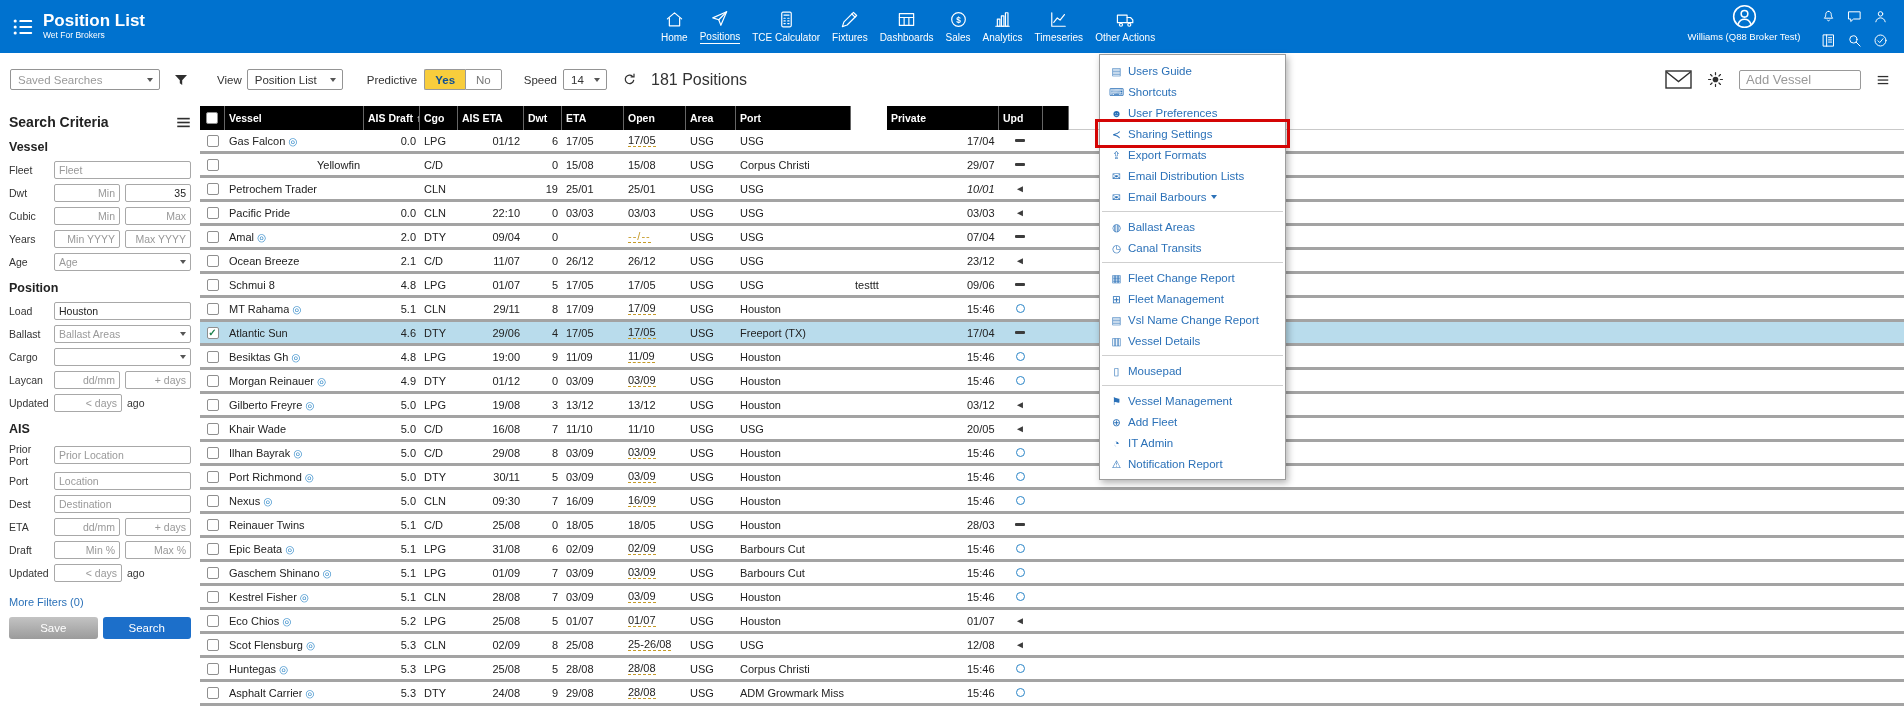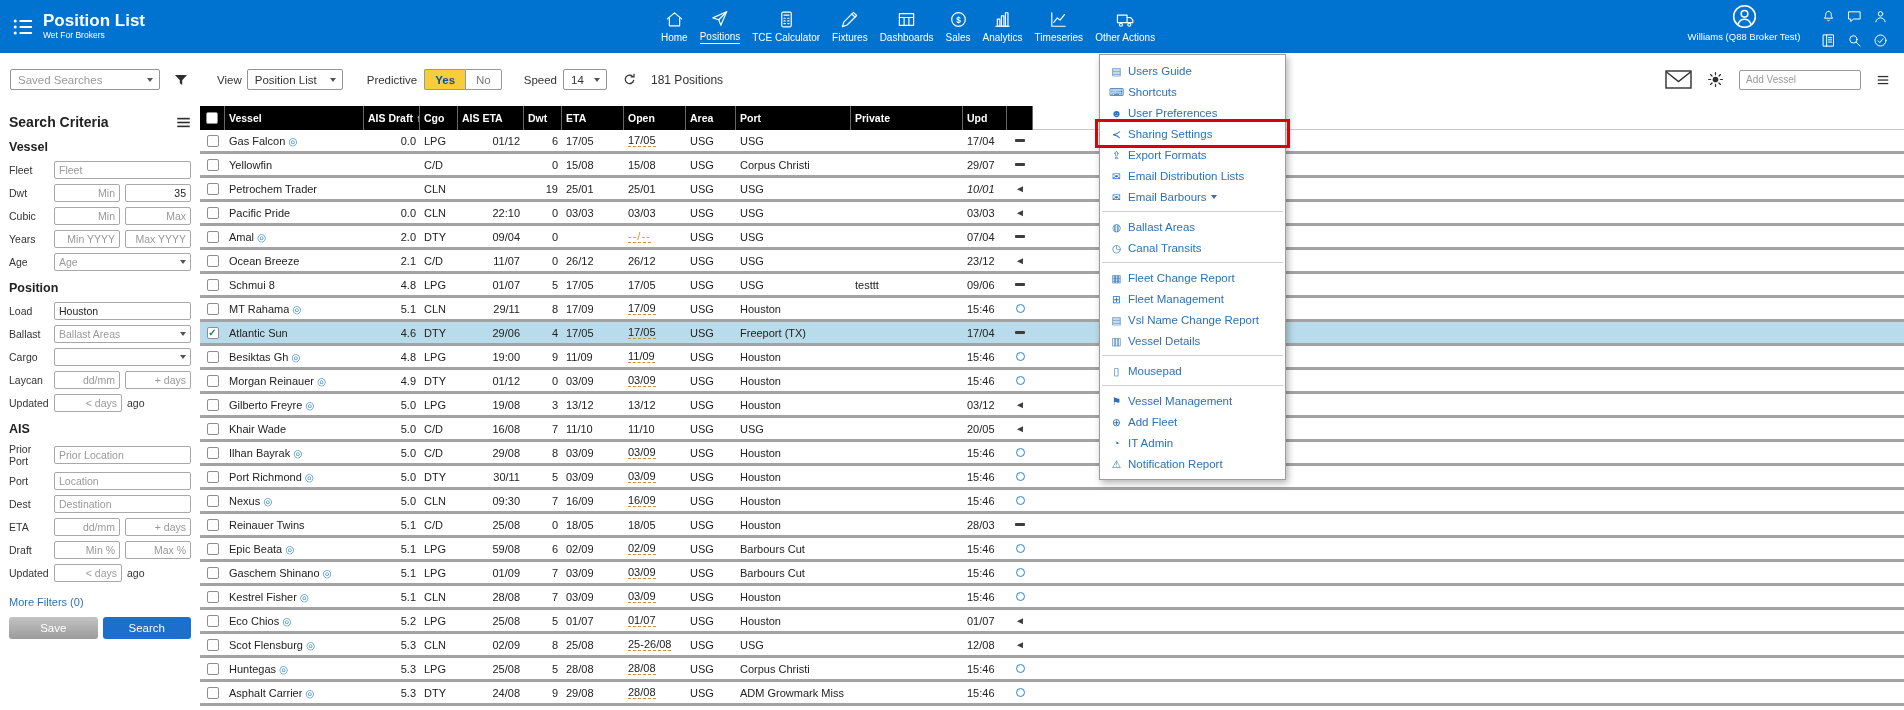--- a/index.html
+++ b/index.html
@@ -29,22 +29,22 @@
   .tb-label { font-size:11.5px; color:#333; white-space:nowrap; }
   .sel { height:21px; border:1px solid #949494; border-radius:2px; background:#fff; display:flex; align-items:center; padding:0 20px 0 7px; position:relative; font-size:11.5px; color:#333; cursor:pointer; white-space:nowrap; }
   .sel .caret { position:absolute; right:6px; }
   .caret { width:0; height:0; border-left:3.5px solid transparent; border-right:3.5px solid transparent; border-top:4.5px solid #555; display:inline-block; }
   .ph { color:#999; }
   .ib { display:inline-flex; align-items:center; cursor:pointer; }
   #predictive-toggle { display:flex; }
   .tbtn { height:21px; display:inline-flex; align-items:center; padding:0 10px; border:1px solid #999; font-size:11.5px; cursor:pointer; }
   .tbtn.yes { background:#f8cd3c; color:#0f4f93; font-weight:bold; border-radius:2px 0 0 2px; border-right:none; }
   .tbtn.no { background:#fff; color:#777; border-radius:0 2px 2px 0; }
-  #positions-count { font-size:12px; color:#333; white-space:nowrap; }
-  #add-vessel { width:122px; height:20px; border:1px solid #999; border-radius:2px; padding:0 6px; font-size:10px; font-family:inherit; color:#222; }
+  #positions-count { font-size:16px; color:#333; white-space:nowrap; }
+  #add-vessel { width:122px; height:20px; border:1px solid #999; border-radius:2px; padding:0 6px; font-size:13px; font-family:inherit; color:#222; }
   #add-vessel::placeholder { color:#999; }
 
   
   #sidebar { position:absolute; left:0; top:106px; width:200px; bottom:0; background:#fff; padding:8px 9px 0 9px; }
   #sc-head { display:flex; align-items:center; justify-content:space-between; margin-bottom:2px; }
   #sc-title { font-size:14px; font-weight:bold; }
   #sc-burger { cursor:pointer; }
   .sb-section-title { font-size:12.5px; font-weight:bold; margin:10px 0 7px; }
   .sb-row { display:flex; align-items:center; margin-bottom:5px; }
   .sb-label { flex:0 0 45px; font-size:10.5px; color:#333; line-height:1.15; padding-right:2px; }
@@ -478,21 +478,21 @@
       </div>
       <div class="th" style="flex: 0 0 62px;">
         <span class="th-label">Open</span>
       </div>
       <div class="th" style="flex: 0 0 50px;">
         <span class="th-label">Area</span>
       </div>
       <div class="th" style="flex: 0 0 115px;">
         <span class="th-label">Port</span>
       </div>
-      <div class="th" style="flex: 0 0 112px;">
+      <div class="th" style="flex: 0 0 112px; margin-left: 36px;">
         <span class="th-label">Private</span>
       </div>
       <div class="th" style="flex: 0 0 44px;">
         <span class="th-label">Upd</span>
       </div>
       <div class="th" style="flex: 0 0 26px;">
         <span class="th-label"></span>
       </div>
       <div class="th-fill"></div>
     </div>
@@ -537,21 +537,21 @@
         </div>
         <div class="td td-icon tc" style="flex: 0 0 26px;">
           <span class="st-dash"></span>
         </div>
         <div class="td td-fill"></div>
       </div>
       <div class="tr">
         <div class="td td-check tc" style="flex: 0 0 25px;">
           <span class="cb"></span>
         </div>
-        <div class="td td-vessel" style="flex: 0 0 139px;">
+        <div class="td td-vessel" style="flex: 0 0 139px; justify-content: flex-end;">
           <span class="v-name">Yellowfin</span>
         </div>
         <div class="td td-ais_draft ar" style="flex: 0 0 56px;">
           <span class="cell-text"></span>
         </div>
         <div class="td td-cgo" style="flex: 0 0 38px;">
           <span class="cell-text">C/D</span>
         </div>
         <div class="td td-ais_eta ar" style="flex: 0 0 66px;">
           <span class="cell-text"></span>
@@ -1228,21 +1228,21 @@
           <span class="v-name">Epic Beata</span>
           <span class="ais-dot">◎</span>
         </div>
         <div class="td td-ais_draft ar" style="flex: 0 0 56px;">
           <span class="cell-text">5.1</span>
         </div>
         <div class="td td-cgo" style="flex: 0 0 38px;">
           <span class="cell-text">LPG</span>
         </div>
         <div class="td td-ais_eta ar" style="flex: 0 0 66px;">
-          <span class="cell-text">59/08</span>
+          <span class="cell-text">31/08</span>
         </div>
         <div class="td td-dwt ar" style="flex: 0 0 38px;">
           <span class="cell-text">6</span>
         </div>
         <div class="td td-eta" style="flex: 0 0 62px;">
           <span class="cell-text">02/09</span>
         </div>
         <div class="td td-open" style="flex: 0 0 62px;">
           <span class="open-val est">02/09</span>
         </div>

